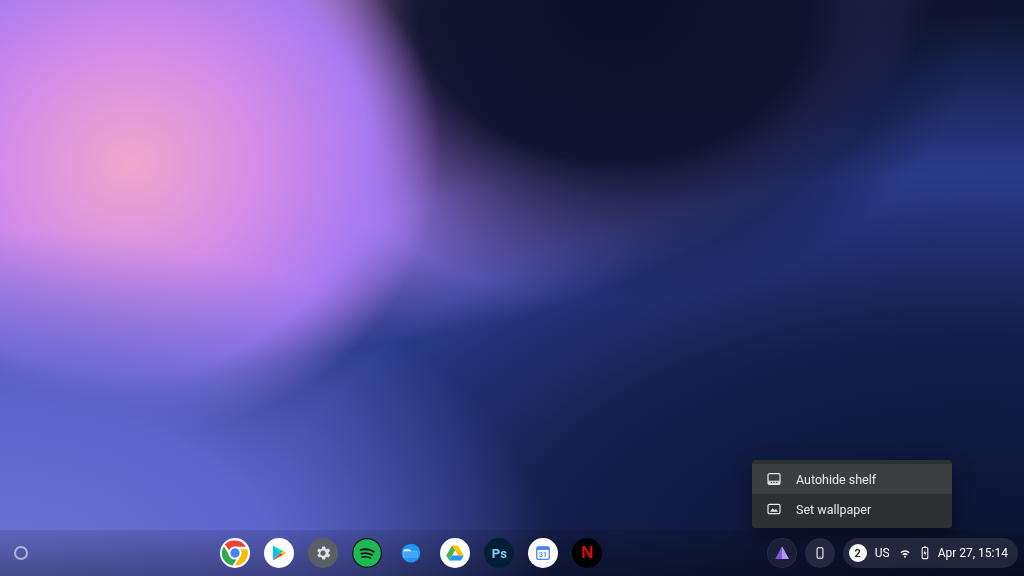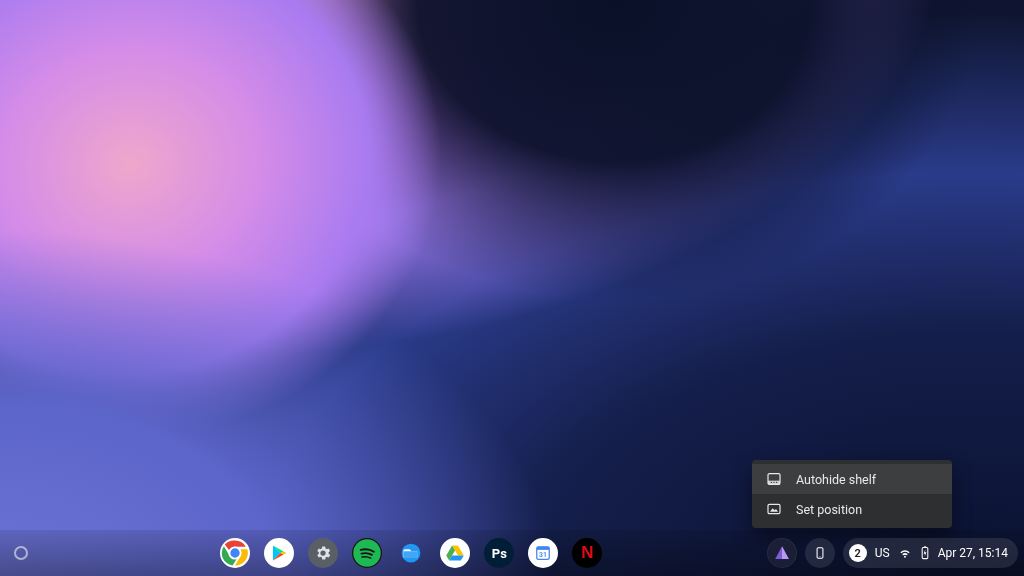--- a/index.html
+++ b/index.html
@@ -101,21 +101,21 @@
       <circle cx="12" cy="17.2" r="0.9" fill="#2d2f31"></circle>
       <circle cx="16" cy="17.2" r="0.9" fill="#2d2f31"></circle>
     </svg>
     <span>Autohide shelf</span>
   </div>
   <div class="context-item">
     <svg width="16" height="16" viewBox="0 0 24 24">
       <rect x="3" y="5" width="18" height="14" rx="2" fill="none" stroke="#e7e8e9" stroke-width="1.8"></rect>
       <path d="M6 16 L10 11 L13 14 L15 12 L18 16 Z" fill="#e7e8e9"></path>
     </svg>
-    <span>Set position</span>
+    <span>Set wallpaper</span>
   </div>
 </div>
 
 <div class="shelf">
 
   <div class="launcher-area">
     <div class="launcher-btn"></div>
   </div>
 
   <div class="apps">
@@ -165,21 +165,21 @@
 
     <div class="app">
       <svg width="20" height="20" viewBox="0 0 48 48">
         <path d="M17 6h14l14 24H31z" fill="#FFC107"></path>
         <path d="M3 30 17 6l7 12L10 42z" fill="#4CAF50"></path>
         <path d="M10 42l7-12h28l-7 12z" fill="#2196F3"></path>
       </svg>
     </div>
 
     <div class="app" style="background:#001E36">
-      <span style="color:#ffffff;font-weight:700;font-size:13px">Ps</span>
+      <span style="color:#7dd3fc;font-weight:700;font-size:13px">Ps</span>
     </div>
 
     <div class="app">
       <svg width="30" height="30" viewBox="0 0 48 48">
         <circle cx="24" cy="24" r="15" fill="#fff"></circle>
         <rect x="14" y="14" width="20" height="20" rx="3" fill="#fff" stroke="#4285F4" stroke-width="2"></rect>
         <rect x="14" y="14" width="20" height="5" fill="#4285F4"></rect>
         <text x="24" y="30" text-anchor="middle" font-size="11" font-weight="600" fill="#4285F4">31</text>
       </svg>
     </div>

